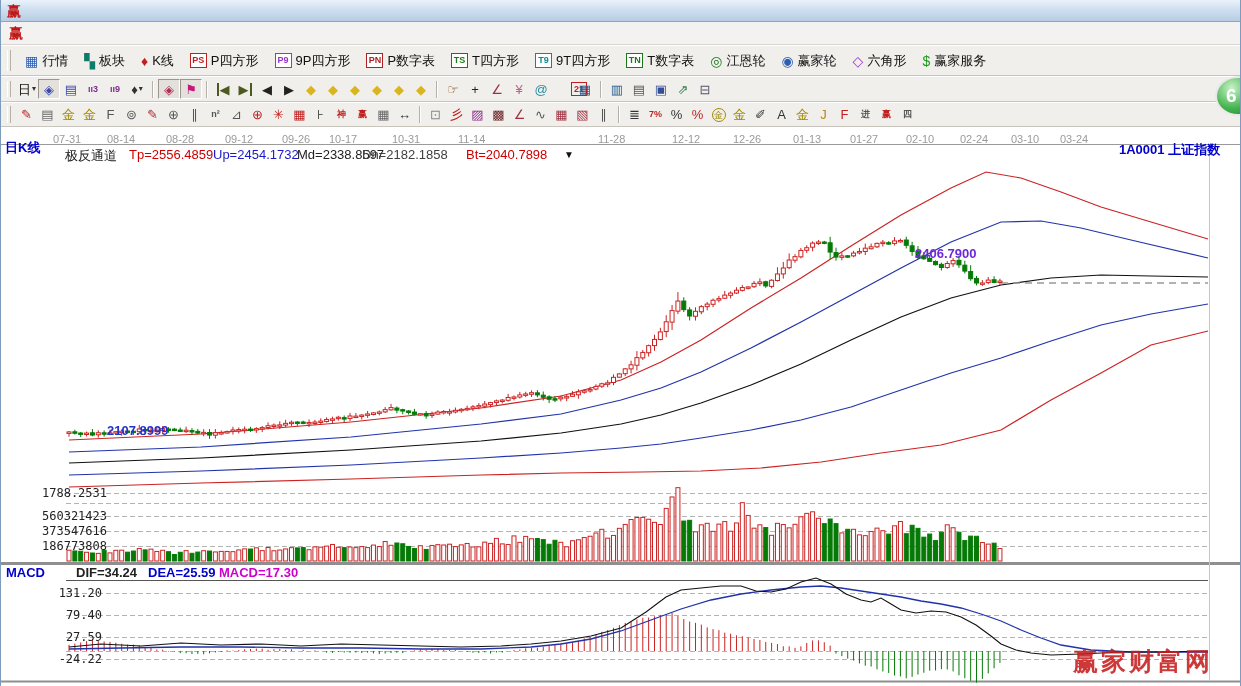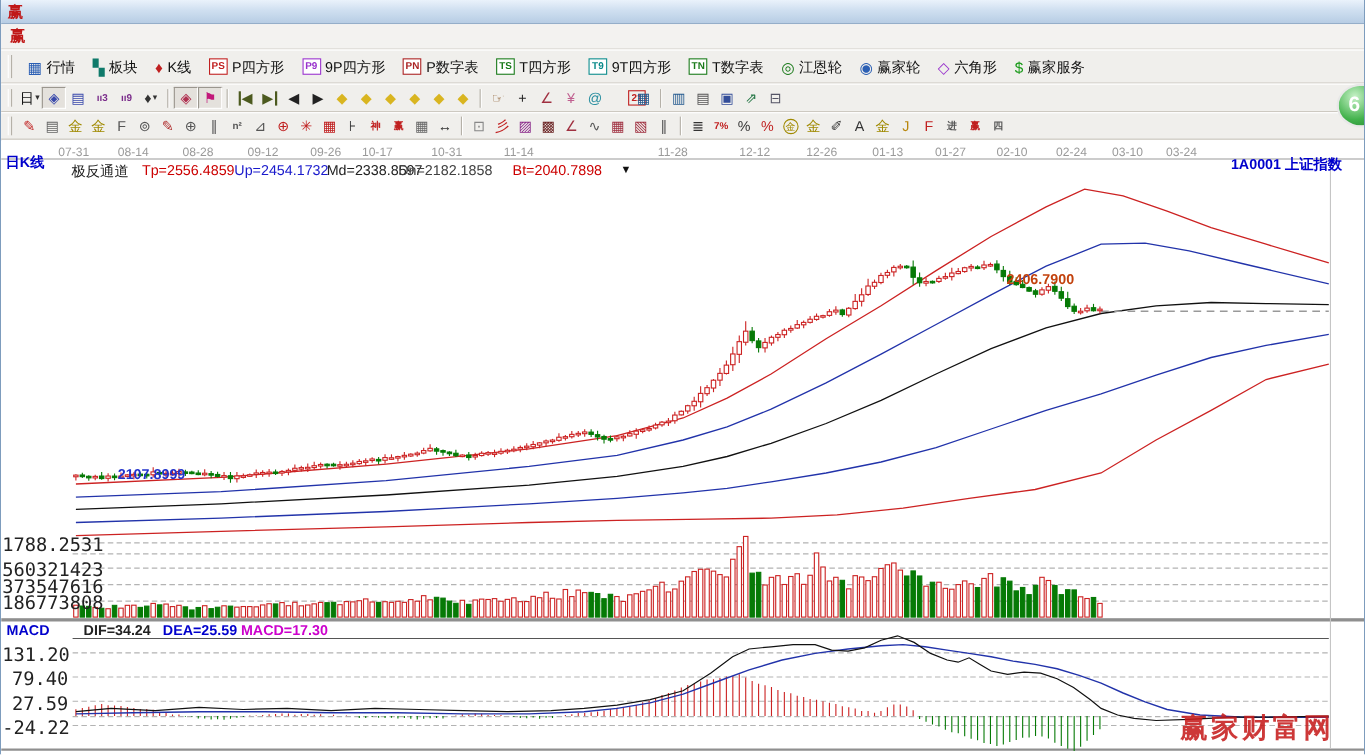--- a/index.html
+++ b/index.html
@@ -42,21 +42,21 @@
   .tb-btn .bar-right { border-right:2px solid #4c5a1f; padding-right:1px; }
   .tb-btn .circled { border:1px solid currentColor; border-radius:50%; font-size:9px;
                      width:14px; height:14px; line-height:13px; text-align:center; display:inline-block;}
   .tb-btn .small-g { font-size:9px; font-weight:bold; }
   .tb-sep { width:2px; height:17px; border-left:1px solid #b5b1a8; border-right:1px solid #fff; margin:0 4px; }
   
   .chart-area { position:absolute; left:0; top:128px; width:1241px; height:558px; background:#fff; }
   .chart-area svg { position:absolute; left:0; top:0; }
   .ov { position:absolute; white-space:nowrap; }
   .date-label { font-size:11px; color:#9a9a9a; }
-  .axis-label { font-size:17px; color:#222; font-family:"DejaVu Sans Mono", monospace; }
+  .axis-label { font-size:12px; color:#222; font-family:"DejaVu Sans Mono", monospace;margin-left:40px; }
   .hdr-label  { font-size:13px; }
   .period-label { font-size:13px; font-weight:bold; }
   .annot { font-size:13px; font-weight:bold; }
   .watermark { font-size:25px; font-weight:bold; color:rgba(198,28,28,.88);
                font-family:"DejaVu Serif", serif; letter-spacing:3px;text-align:center; }
   .badge6 { position:absolute; left:1214px; top:76px; width:46px; height:40px; border-radius:50%;
             background:radial-gradient(circle at 35% 28%, #c8f2c8, #42b24c 55%, #1d7a2a);
             border:2px solid #e8e8e8; color:#fff; font-size:19px; font-weight:bold;
             display:flex; align-items:center; padding-left:9px; z-index:30; }
 </style>
@@ -1052,19 +1052,19 @@
         <span class="ov hdr-label" style="left: 296px; top: 19px; color: rgb(34, 34, 34);">Md=2338.8597</span>
         <span class="ov hdr-label" style="left: 361px; top: 19px; color: #404040;">Dn=2182.1858</span>
         <span class="ov hdr-label" style="left: 465px; top: 19px; color: rgb(204, 0, 0);">Bt=2040.7898</span>
         <span class="ov hdr-label" style="left: 563px; top: 21px; color: rgb(17, 17, 17); font-size: 10px;">▼</span>
         <span class="ov hdr-label" style="left: 1118px; top: 13px; color: rgb(0, 0, 204); font-weight: bold;">1A0001  上证指数</span>
         <span class="ov hdr-label" style="left: 5px; top: 437px; color: rgb(0, 0, 204); font-weight: bold;">MACD</span>
         <span class="ov hdr-label" style="left: 75px; top: 437px; color: rgb(34, 34, 34); font-weight: bold;">DIF=34.24</span>
         <span class="ov hdr-label" style="left: 147px; top: 437px; color: rgb(0, 0, 204); font-weight: bold;">DEA=25.59</span>
         <span class="ov hdr-label" style="left: 218px; top: 437px; color: rgb(204, 0, 204); font-weight: bold;">MACD=17.30</span>
         <span class="ov annot" style="left: 106px; top: 295px; color: rgb(34, 51, 204);">2107.8999</span>
-        <span class="ov annot" style="left: 914px; top: 118px; color: #c2410c; text-align: right;">2406.7900</span>
+        <span class="ov annot" style="left: 914px; top: 118px; color: #6d28d9; text-align: right;">2406.7900</span>
         <span class="ov watermark" style="left: 1072px; top: 517px;">赢家财富网</span>
       </div>
   </div>
 
   <div class="badge6">6</div>
 </div>
 
 </body></html>

